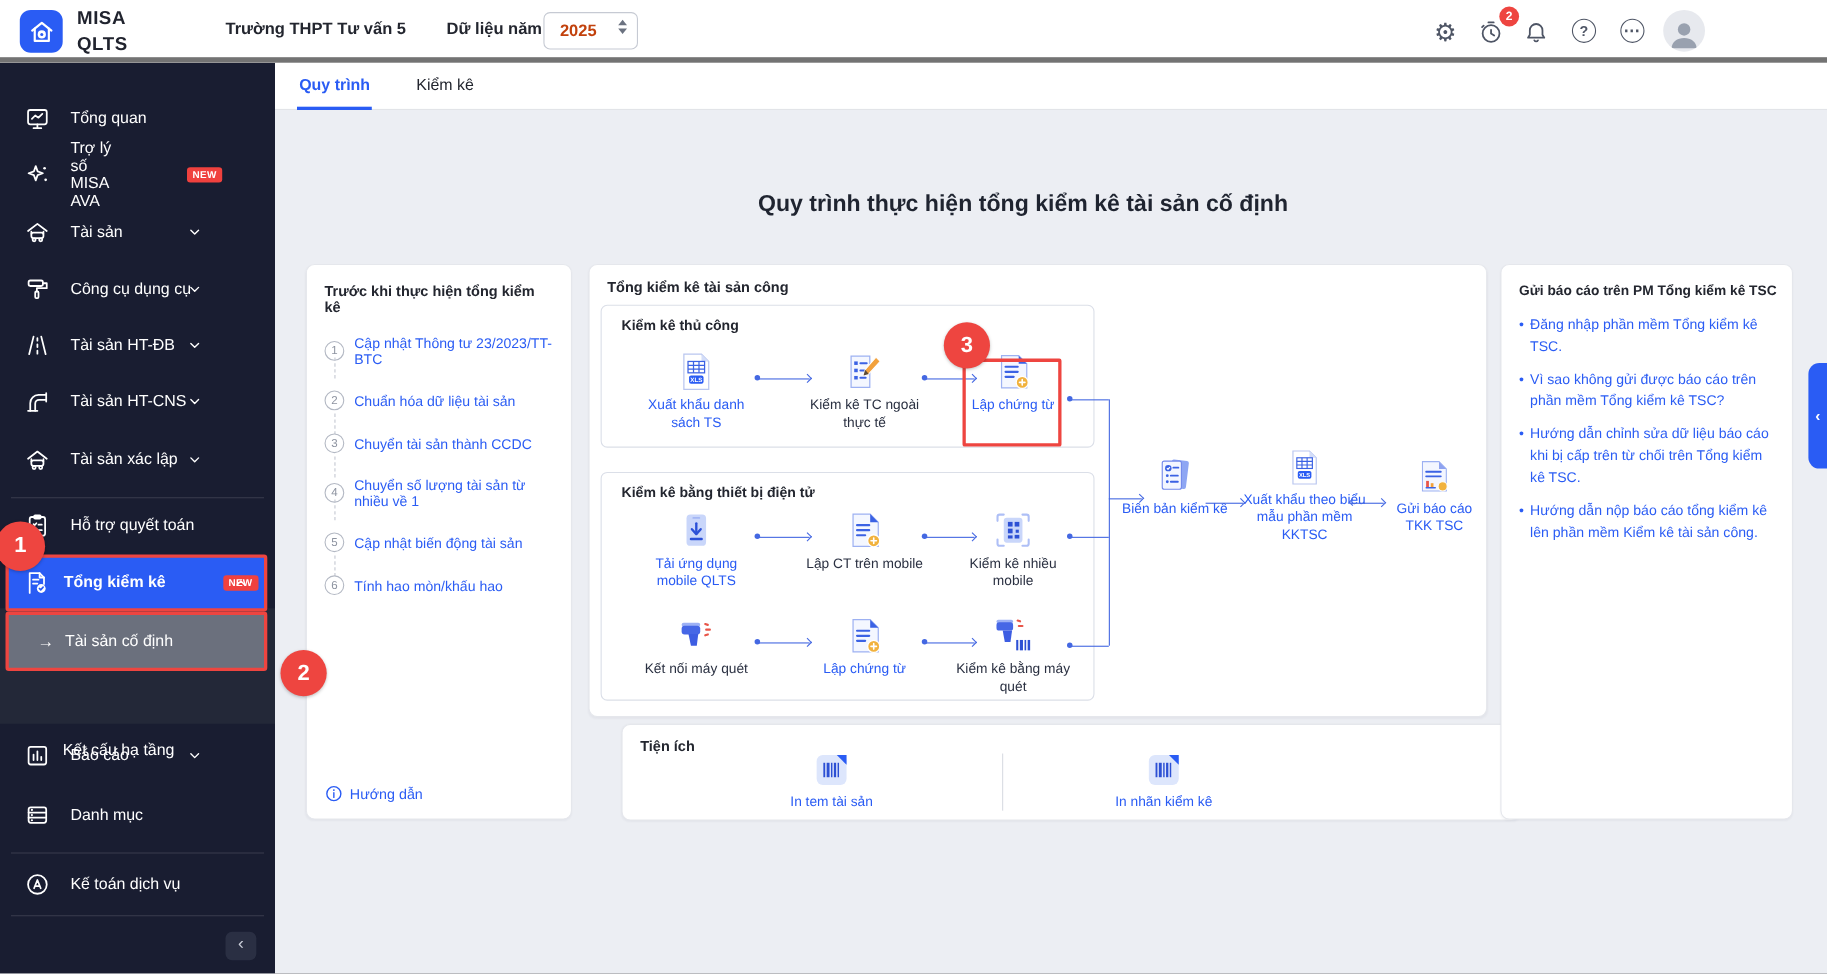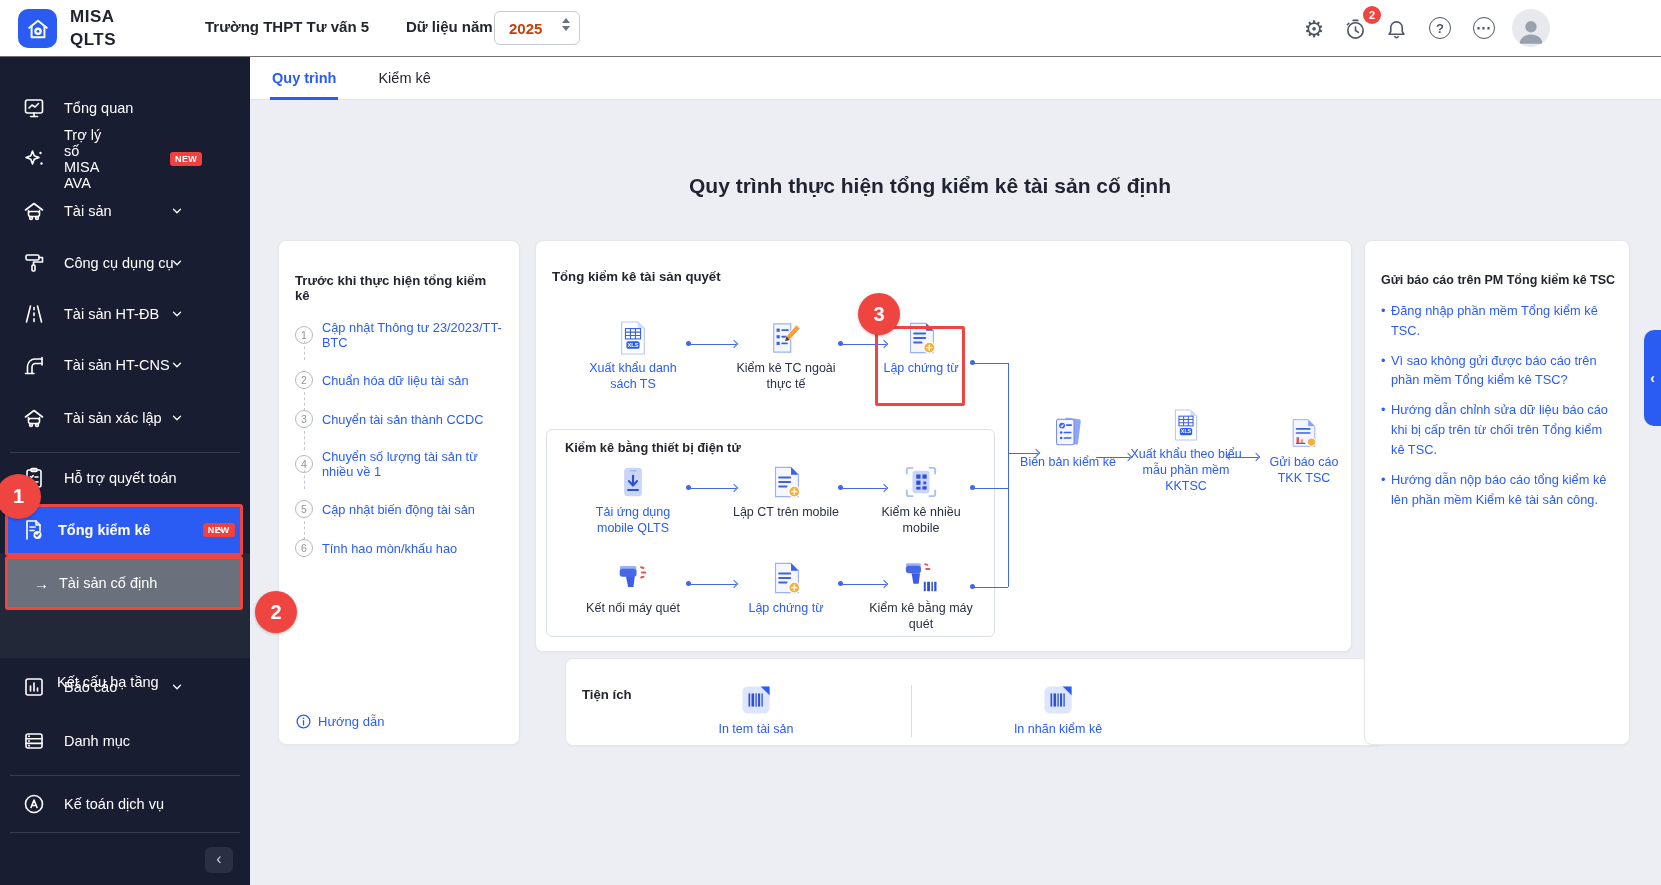--- a/index.html
+++ b/index.html
@@ -1,20 +1,20 @@
 <!DOCTYPE html>
 <html><head>
 <meta charset="utf-8">
 <style>
   * { margin:0; padding:0; box-sizing:border-box; }
   html,body { width:1661px; height:885px; font-family:"Liberation Sans", sans-serif; background:#eceef3; overflow:hidden; }
   #app { position:relative; width:1661px; height:885px; outline:1px solid #2b2b2b; background:#eceef3; }
 
   
-  #header { position:absolute; left:0; top:0; width:1661px; height:57px; background:#ffffff; border-bottom:1px solid #737373; z-index:20; }
+  #header { position:absolute; left:0; top:0; width:1661px; height:57px; background:#ffffff; border-bottom:5px solid #737373; z-index:20; }
   .logo { position:absolute; left:18px; top:9px; width:39px; height:39px; border-radius:10px; background:#2a5cf4; display:flex; align-items:center; justify-content:center; }
   .appname { position:absolute; left:70px; top:5px; font-weight:bold; font-size:17px; color:#20232e; line-height:23px; letter-spacing:.5px; }
   .orgname { position:absolute; left:205px; top:18px; font-size:15px; font-weight:bold; color:#23262f; }
   .yearlabel { position:absolute; left:406px; top:18px; font-size:15px; font-weight:bold; color:#23262f; }
   .yearbox { position:absolute; left:494px; top:11px; width:86px; height:34px; border:1px solid #c6cad3; border-radius:6px; background:#fff; display:flex; align-items:center; padding-left:14px; font-size:15px; font-weight:600; color:#c2410c; }
   .stepper { position:absolute; right:9px; top:6px; display:flex; flex-direction:column; gap:3px; }
   .stepper .up { width:0; height:0; border-left:4px solid transparent; border-right:4px solid transparent; border-bottom:5px solid #6b7280; }
   .stepper .down { width:0; height:0; border-left:4px solid transparent; border-right:4px solid transparent; border-top:5px solid #6b7280; }
   .hicon { position:absolute; top:17px; width:24px; height:24px; color:#4e5565; display:flex; align-items:center; justify-content:center; }
   .icon-gear::before { content:"⚙"; font-size:23px; line-height:24px; }
@@ -41,21 +41,21 @@
 
   
   #tabbar { position:absolute; left:250px; top:57px; width:1411px; height:43px; background:#fff; border-bottom:1px solid #e2e4e8; display:flex; align-items:stretch; padding-left:20px; gap:38px; z-index:5; }
   .tab { position:relative; display:flex; align-items:center; font-size:14.5px; color:#23262f; cursor:pointer; padding:0 2px; }
   .tab.active { color:#2a5cf4; font-weight:bold; }
   .tab.active::after { content:""; position:absolute; left:0; right:0; bottom:-1px; height:3px; background:#2a5cf4; }
 
   
   .page-title { position:absolute; left:250px; top:174px; width:1360px; text-align:center; font-size:21px; font-weight:bold; color:#1f2430; }
   .card { position:absolute; background:#fff; border-radius:8px; border:1px solid #e5e7ec; box-shadow:0 1px 2px rgba(20,30,60,.04); }
-  .card-title { font-size:13.2px; font-weight:bold; color:#23262f;margin-top:16px; }
+  .card-title { font-size:13.2px; font-weight:bold; color:#23262f; }
 
   
   #before-card { left:278px; top:240px; width:242px; height:505px; padding:16px; }
   .pre-steps { margin-top:17px; }
   .pre-step { position:relative; display:flex; gap:9px; margin-bottom:21px; align-items:center; }
   .pre-step:not(:last-child)::after { content:""; position:absolute; left:8.5px; top:21px; height:19px; border-left:1px dashed #c3c7d1; }
   .pre-num { width:18px; height:18px; border:1px solid #b3b8c3; border-radius:50%; color:#8d93a0; font-size:10.5px; display:flex; align-items:center; justify-content:center; flex:none; background:#fff; }
   .pre-label { font-size:12.8px; color:#2a5cf4; cursor:pointer; }
   .guide-link { position:absolute; left:16px; bottom:14px; display:flex; align-items:center; gap:6px; color:#2a5cf4; font-size:13px; cursor:pointer; }
 
@@ -550,22 +550,25 @@
     </div>
     <div class="guide-link">
       <svg width="17" height="17">
           <use href="#i-info"></use>
         </svg>
       <span>Hướng dẫn</span>
     </div>
   </div>
 
   <div class="card" id="flow-card">
-    <div class="card-title">Tổng kiểm kê tài sản quyết</div>
-
+    <div class="card-title">Tổng kiểm kê tài sản công</div>
+
+    <div class="subbox" id="manual-box">
+      <div class="subbox-title">Kiểm kê thủ công</div>
+    </div>
     <div class="fnode" style="left:42px; top:76px">
       <span class="fi">
         <svg width="32" height="34" viewBox="0 0 34 36">
             <path d="M5 1h17l7 7v27H5z" fill="#fff" stroke="#b9c6ef" stroke-width="1.2"></path>
             <path d="M22 1l7 7h-7z" fill="#d4def9"></path>
             <g stroke="#3b62e4" stroke-width="1.2" fill="none">
               <rect x="9" y="8" width="16" height="11"></rect>
               <path d="M9 11.7h16M9 15.4h16M14.3 8v11M19.6 8v11"></path>
             </g>
             <rect x="10" y="21.5" width="14" height="8" rx="2" fill="#2a5cf4"></rect>

